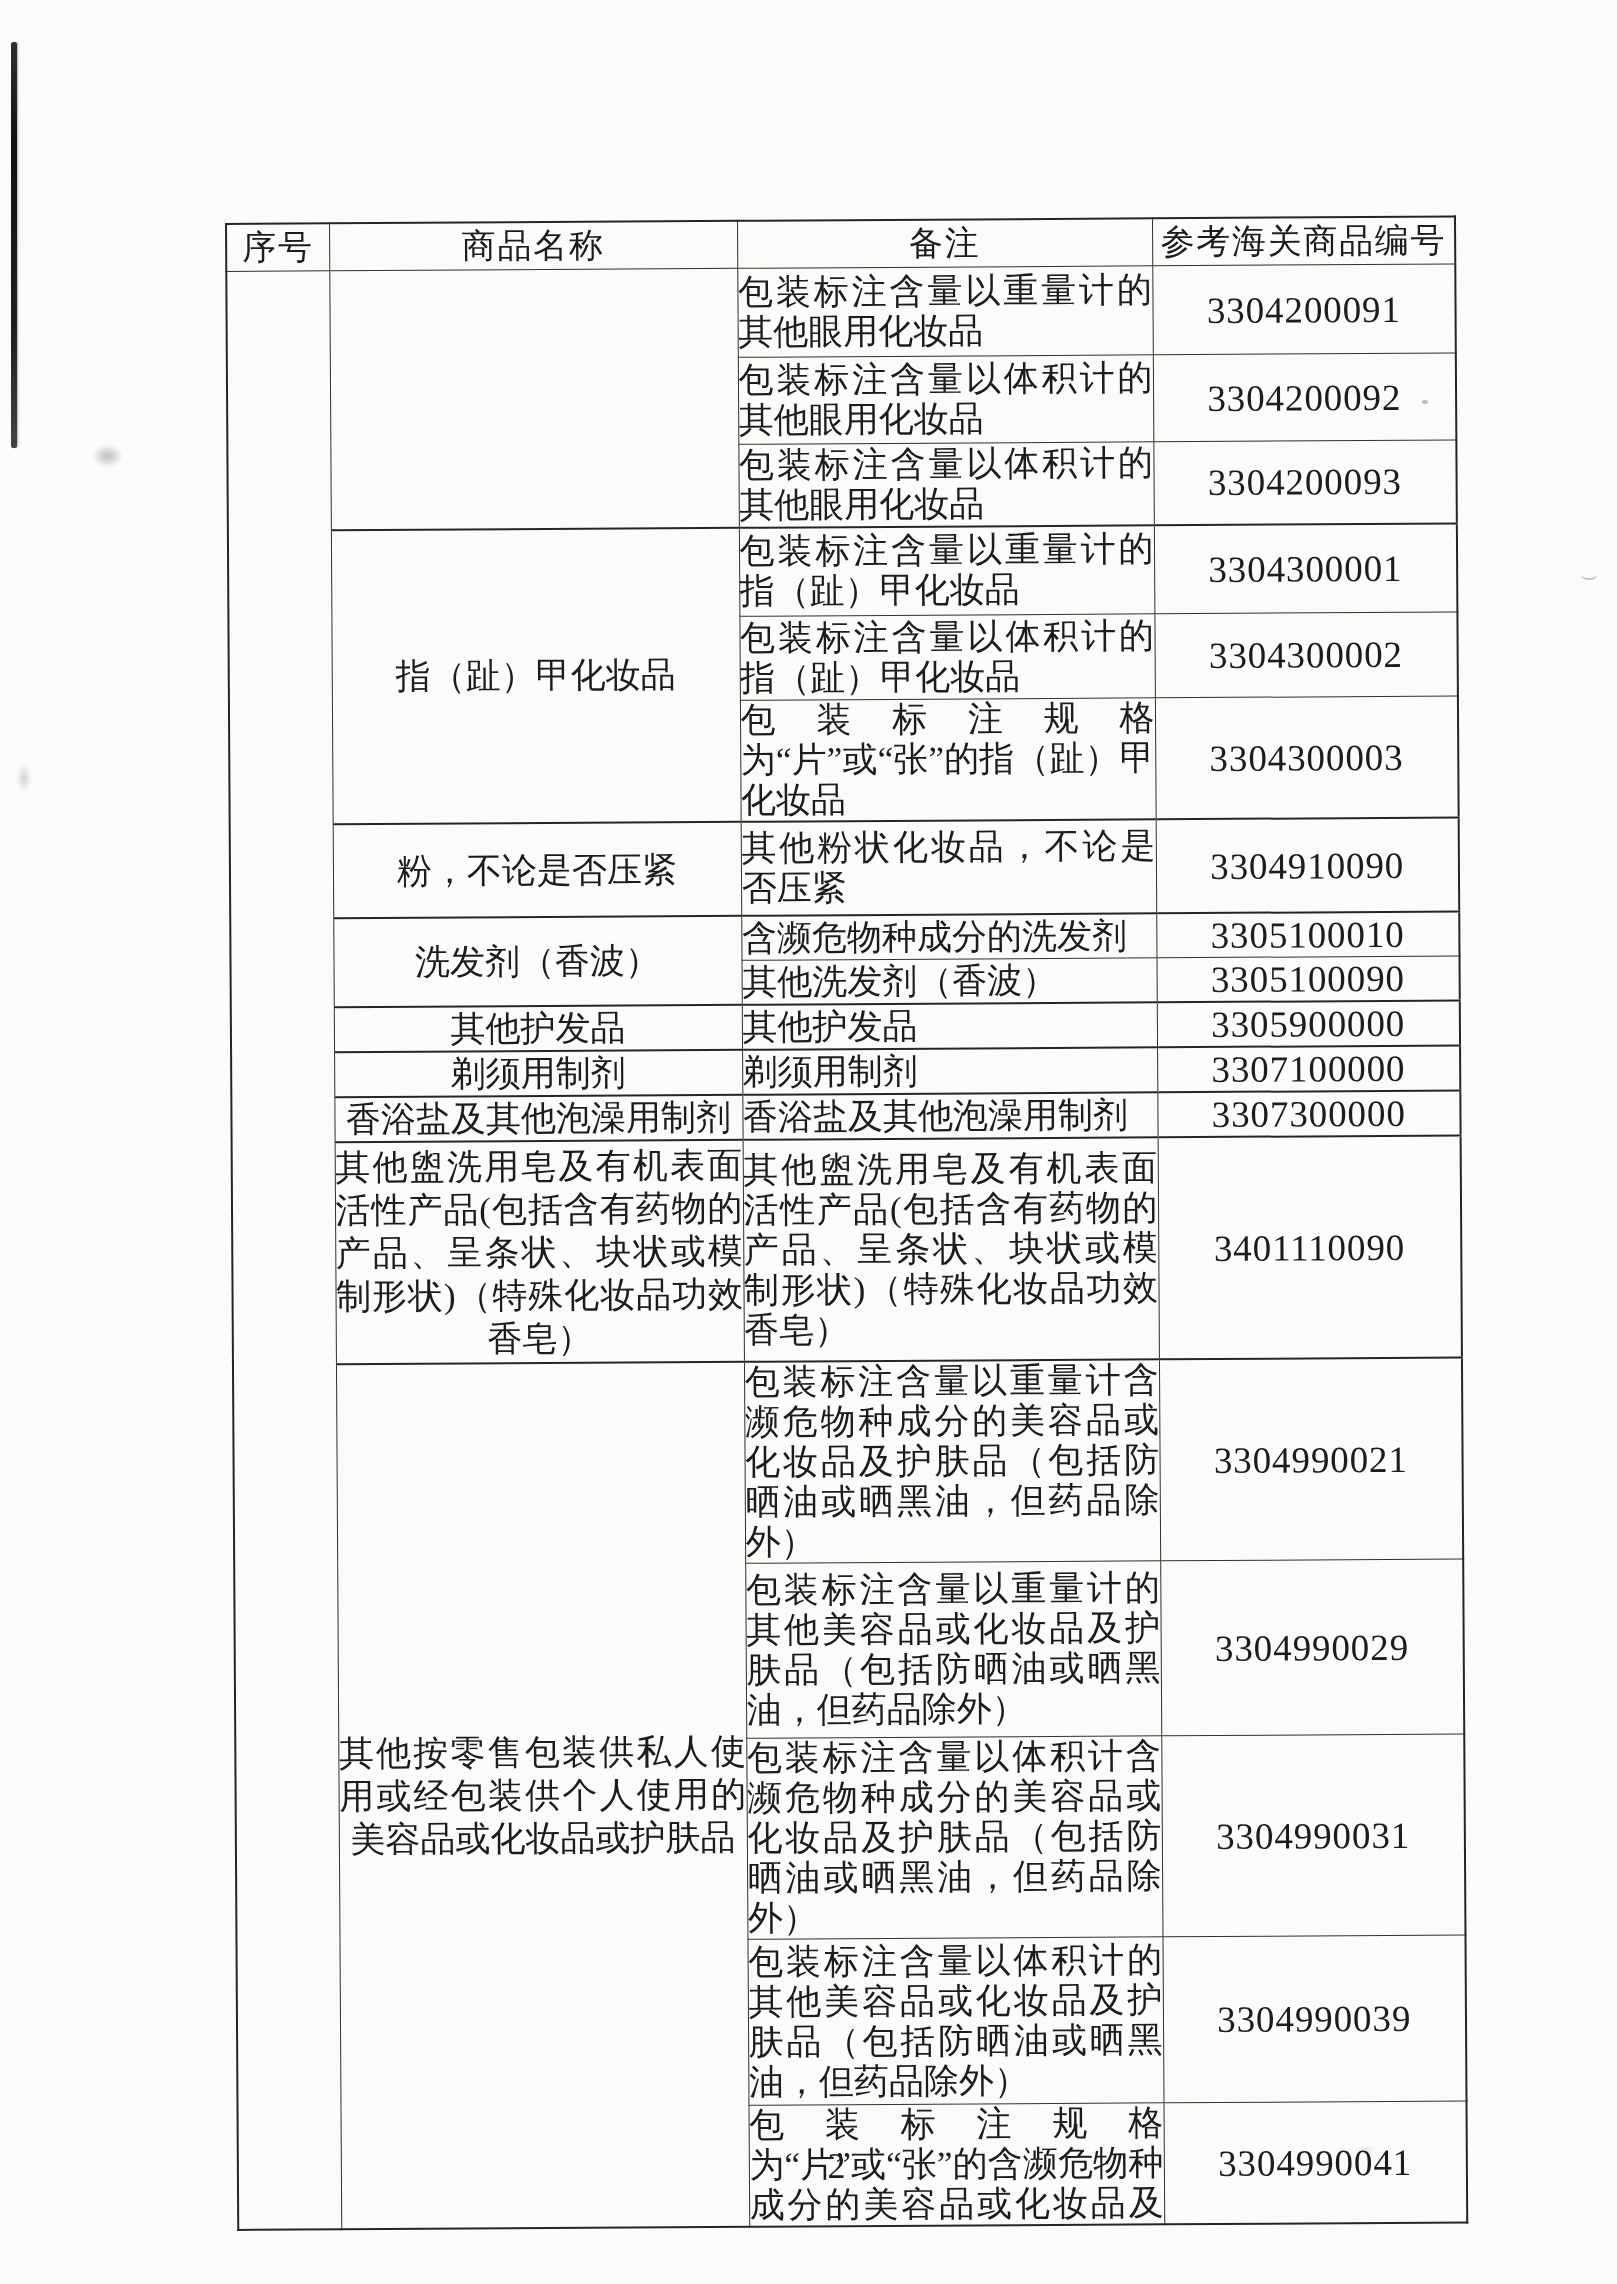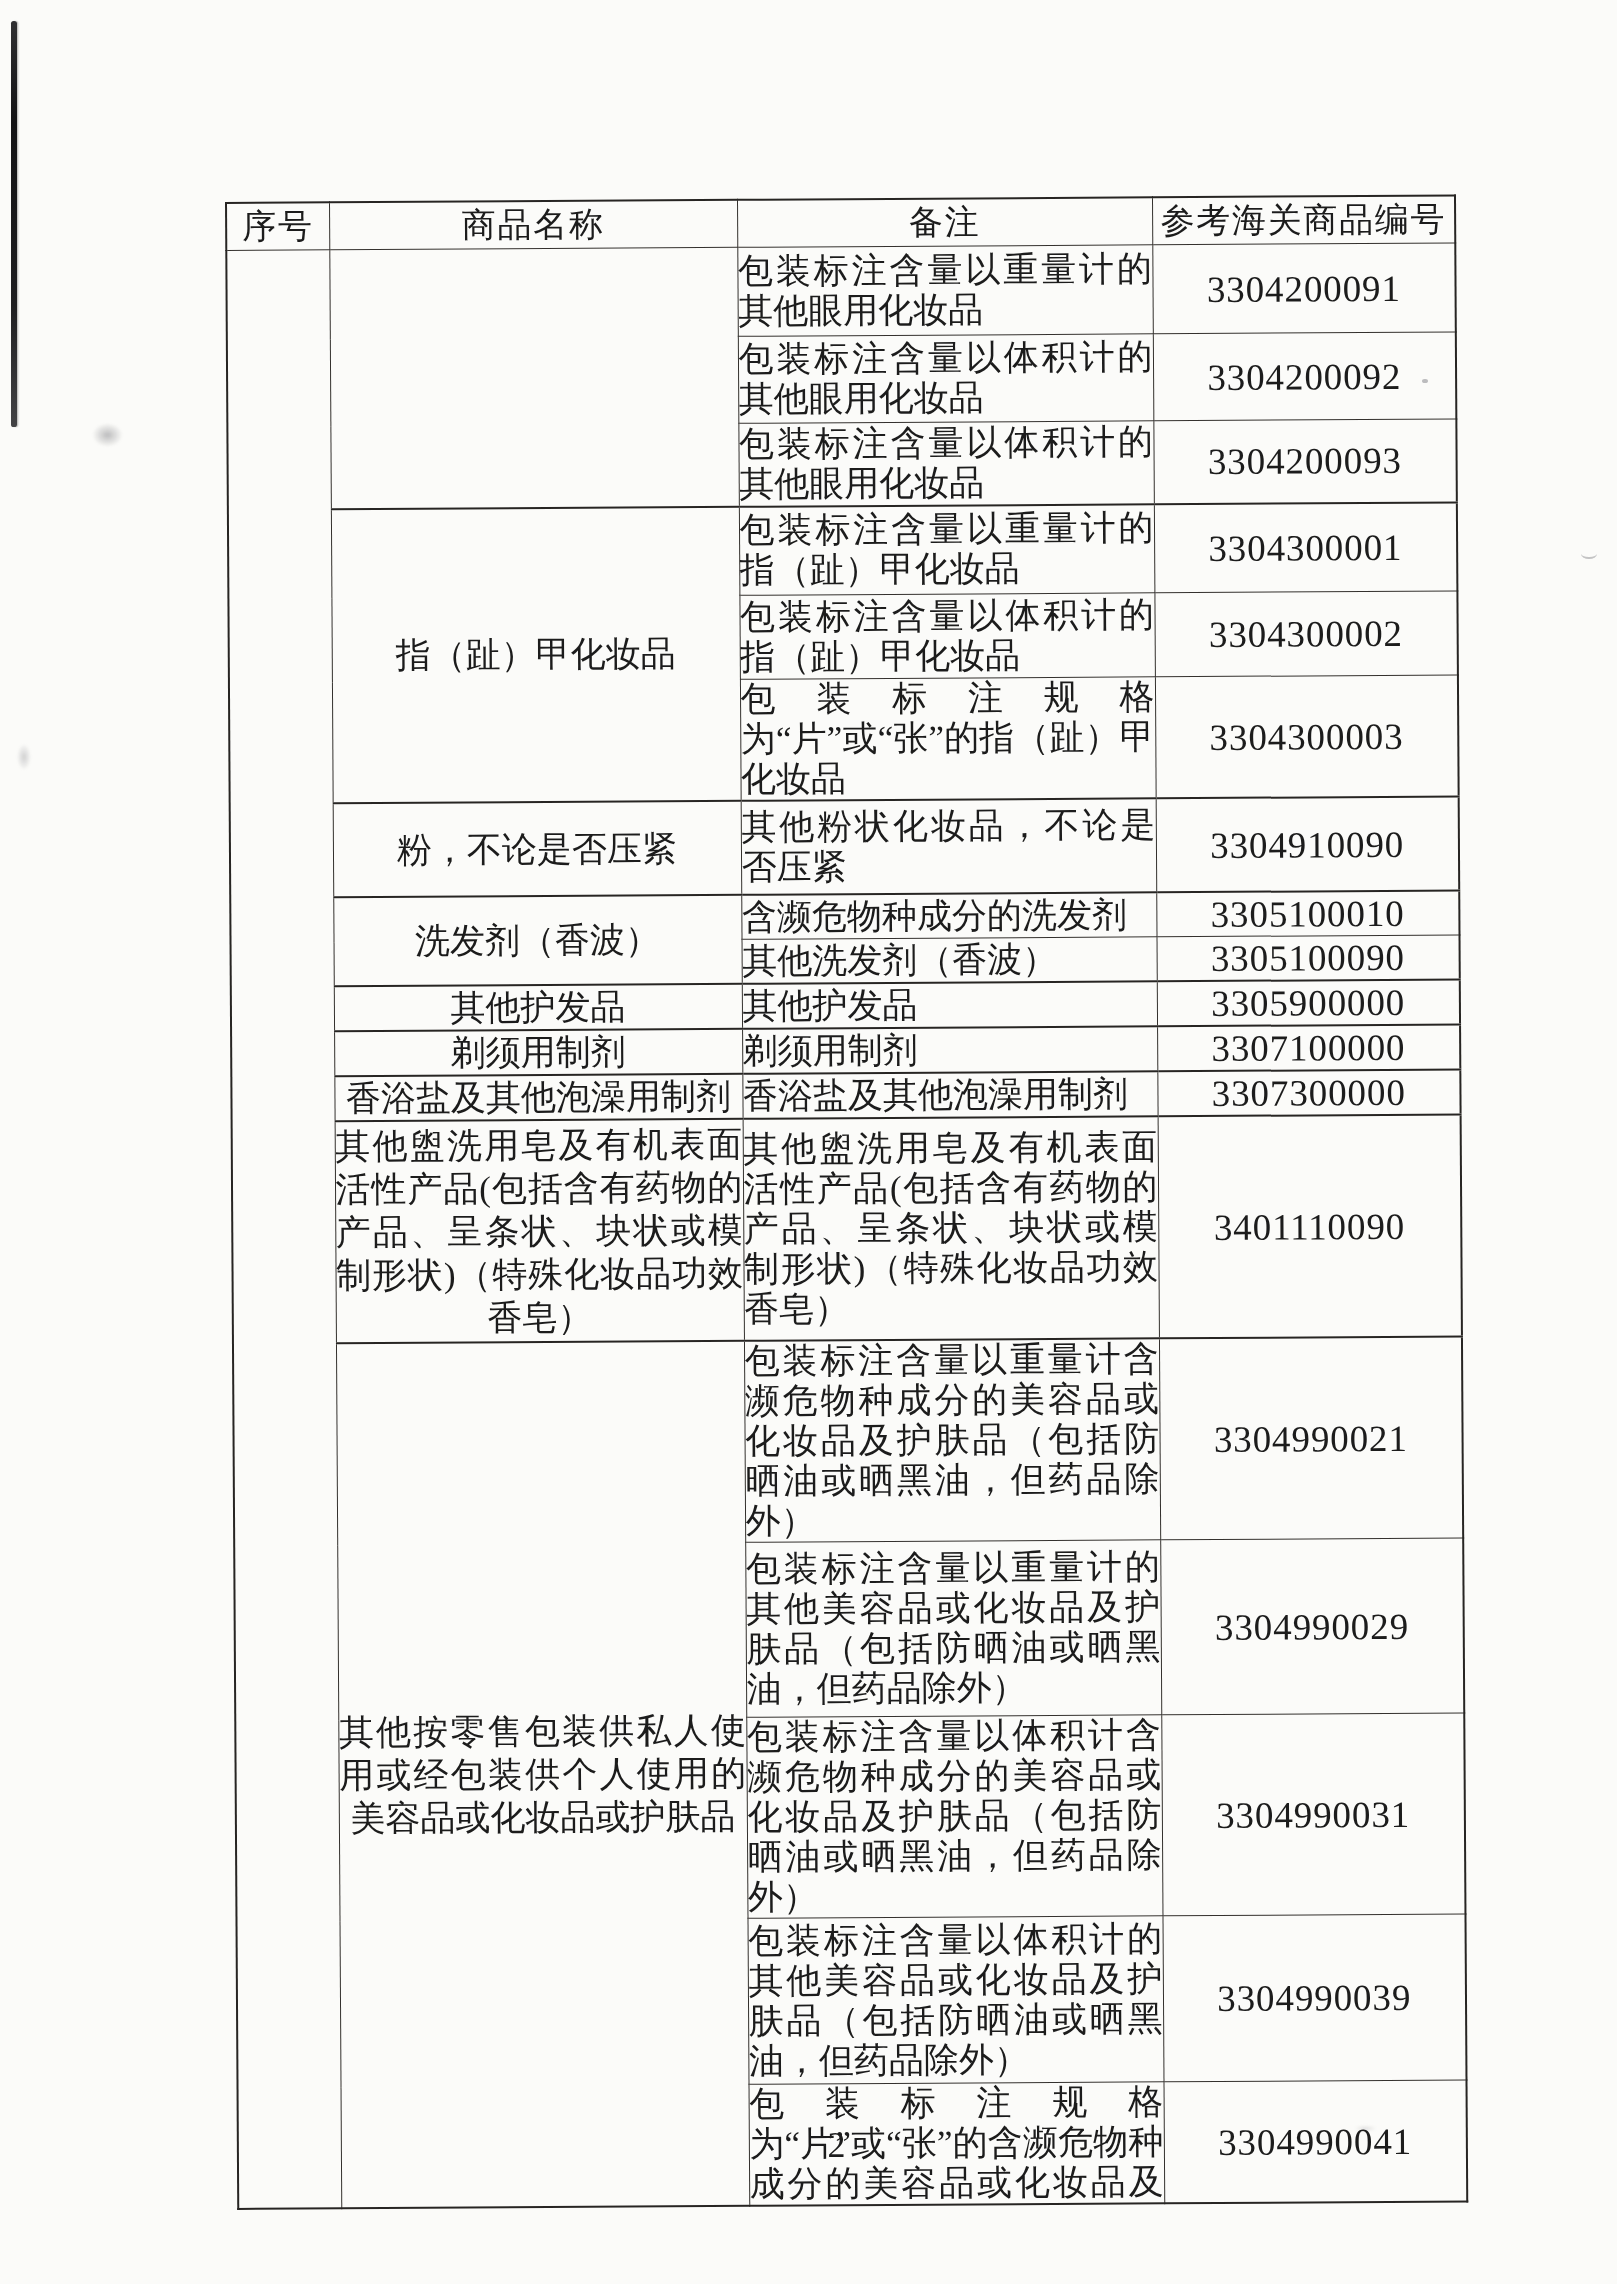--- a/index.html
+++ b/index.html
@@ -4,21 +4,21 @@
 <style>
   html,body{margin:0;padding:0;}
   body{
     width:1617px;height:2284px;
     background:#fbfbf9;
     position:relative;
     font-family:"Liberation Serif","DejaVu Serif",serif;
     color:#1c1c1c;
     overflow:hidden;
   }
-  .sheet{position:absolute;inset:0;overflow:hidden;}
+  .sheet{position:absolute;inset:0;overflow:hidden;margin-top:21px;}
 
   
   .tablewrap{
     position:absolute;left:225px;top:202px;
     transform:rotate(-0.35deg);
     transform-origin:0 0;
   }
   table.doc{
     border-collapse:collapse;
     table-layout:fixed;

